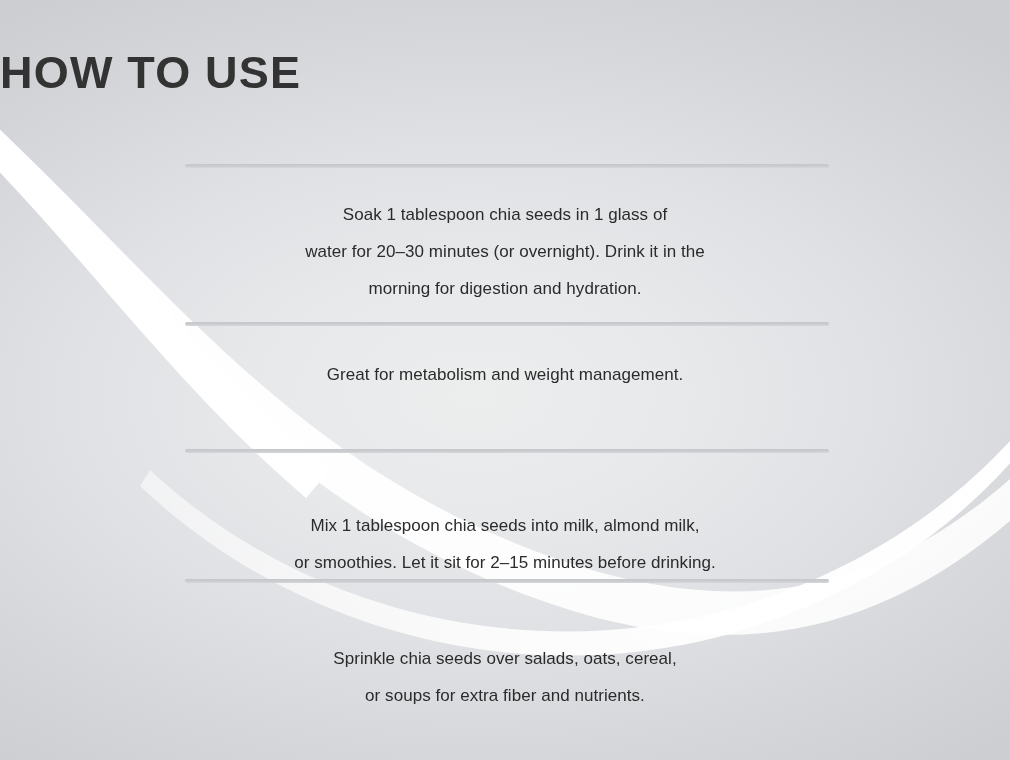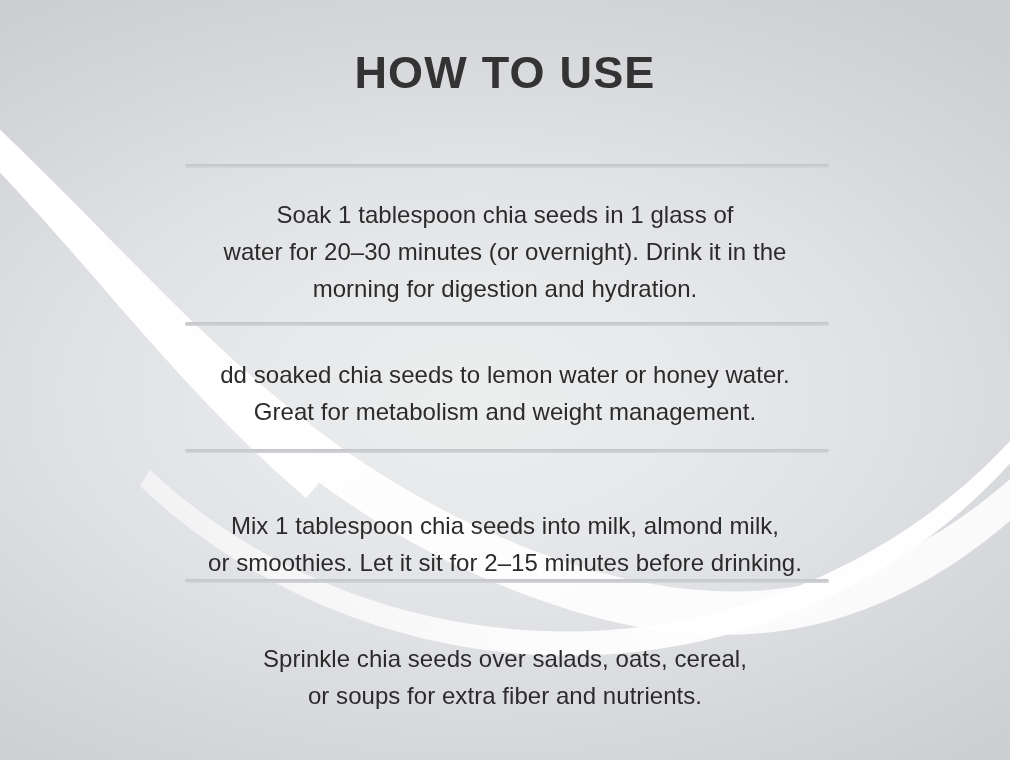--- a/index.html
+++ b/index.html
@@ -42,21 +42,20 @@
     position: absolute;
     inset: 0;
     z-index: 3;
   }
 
   .poster-title {
     position: absolute;
     top: 48px;
     left: 0;
     right: 0;
-    text-align: center;
     font-size: 45px;
     font-weight: bold;
     letter-spacing: 1.2px;
     color: #333333;
     line-height: 1.1;
   }
 
   .divider {
     position: absolute;
     left: 185px;
@@ -69,21 +68,21 @@
   .divider.d2 { top: 322px; }
   .divider.d3 { top: 449px; }
   .divider.d4 { top: 579px; }
 
   .step-block {
     position: absolute;
     left: 0;
     right: 0;
     text-align: center;
     color: #2b2b2b;
-    font-size: 24px;
+    font-size: 17px;
     line-height: 37px;
     letter-spacing: 0.05px;
     padding: 0 56px;
     box-sizing: border-box;
   }
   .step-block.b1 { top: 196px; }
   .step-block.b2 { top: 356px; }
   .step-block.b3 { top: 507px; }
   .step-block.b4 { top: 640px; }
 
@@ -140,21 +139,20 @@
     <div class="divider d3"></div>
     <div class="divider d4"></div>
 
     <div class="step-block b1">
       <span class="step-line">Soak 1 tablespoon chia seeds in 1 glass of</span>
       <span class="step-line">water for 20–30 minutes (or overnight). Drink it in the</span>
       <span class="step-line">morning for digestion and hydration.</span>
     </div>
 
     <div class="step-block b2">
-      <span class="step-line">dd soaked chia seeds to lemon water or honey water.</span>
       <span class="step-line">Great for metabolism and weight management.</span>
     </div>
 
     <div class="step-block b3">
       <span class="step-line">Mix 1 tablespoon chia seeds into milk, almond milk,</span>
       <span class="step-line">or smoothies. Let it sit for 2–15 minutes before drinking.</span>
     </div>
 
     <div class="step-block b4">
       <span class="step-line">Sprinkle chia seeds over salads, oats, cereal,</span>

